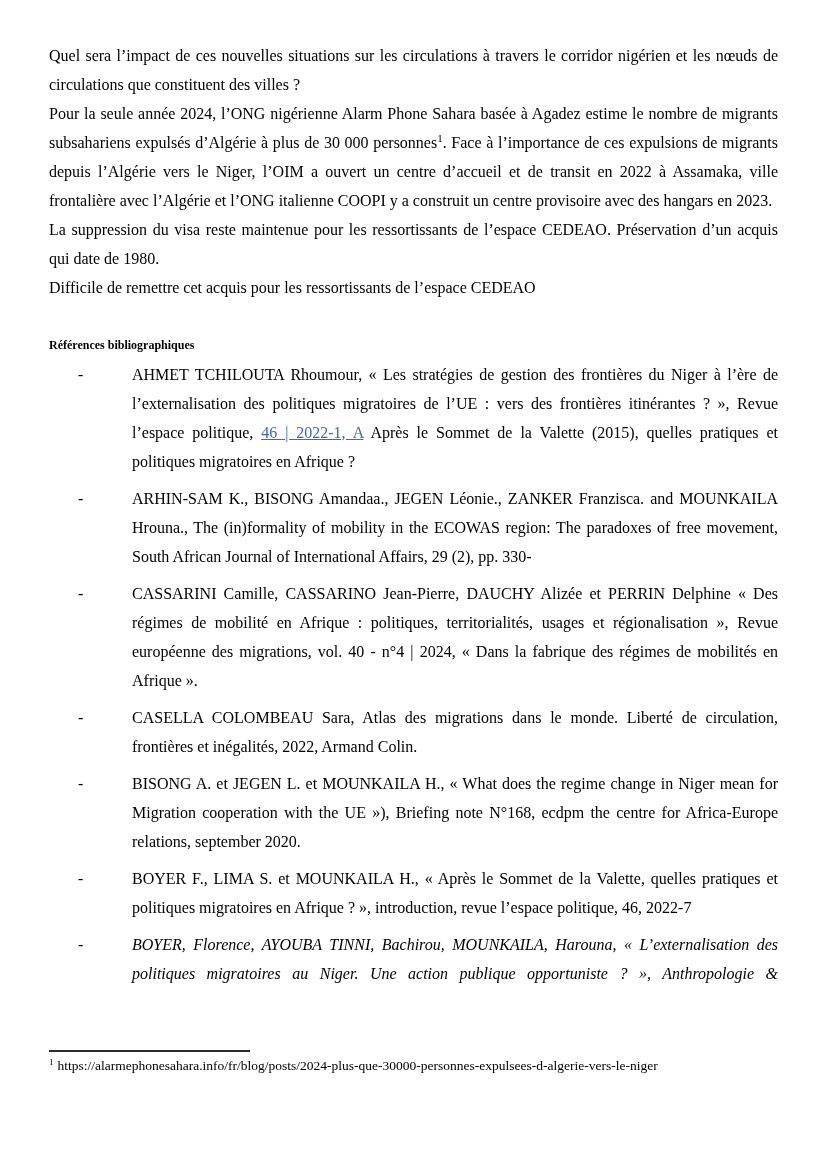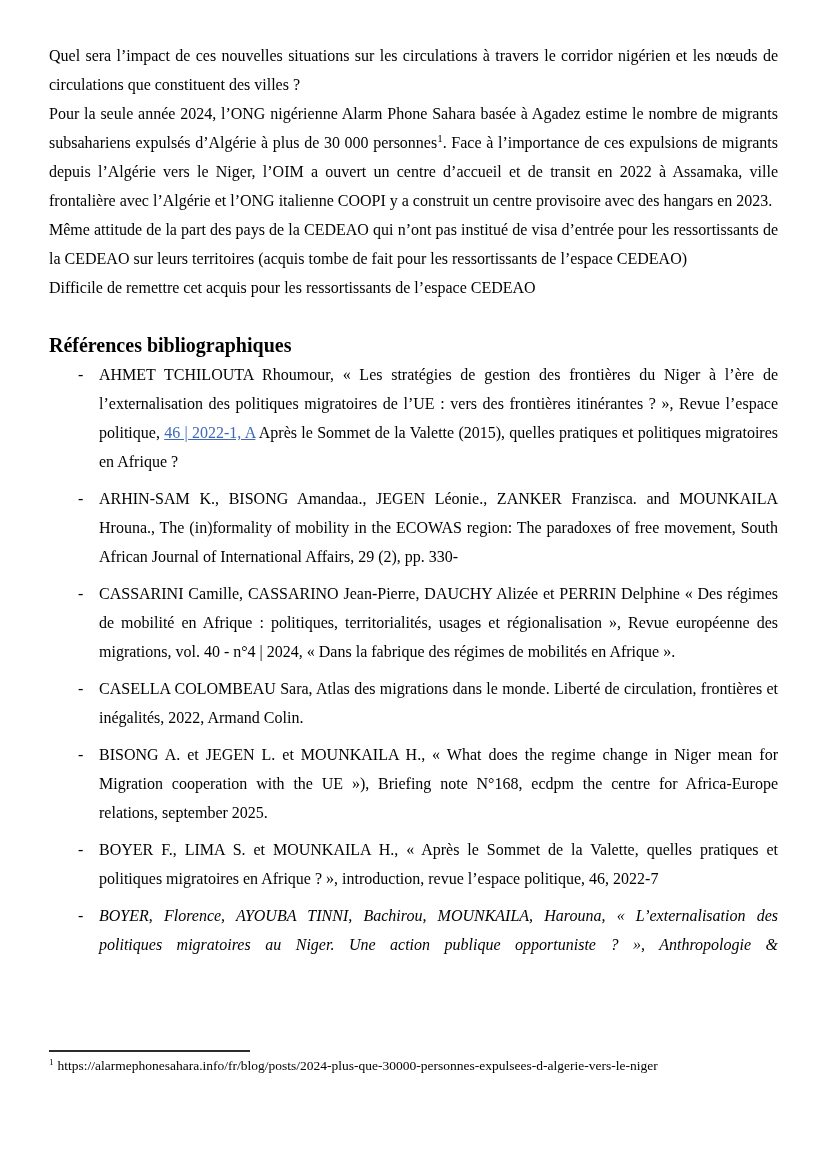--- a/index.html
+++ b/index.html
@@ -29,38 +29,39 @@
     text-align: justify;
   }
   sup.fn-ref {
     font-size: 11px;
     line-height: 0;
     vertical-align: super;
     cursor: pointer;
   }
   .bib-heading {
     margin: 29px 0 0 0;
-    font-size: 20px;
+    font-size: 12px;
     line-height: 29px;
     font-weight: bold;
   }
   .bib-item {
     display: flex;
     padding-left: 29px;
     margin: 0 0 8px 0;
     font-size: 16px;
     line-height: 29px;
   }
   .bib-item .dash {
     flex: 0 0 21px;
     width: 21px;
   }
   .bib-item .bib-text {
     flex: 1;
     text-align: justify;
+    margin-left: 33px;
   }
   .bib-item.justify-last .bib-text {
     text-align-last: justify;
     font-style: italic;
   }
   a.issue-link {
     color: #3E68B8;
     text-decoration: underline;
     cursor: pointer;
   }
@@ -101,22 +102,22 @@
 <body>
 
 <div class="page">
   <div class="content">
 
     <p class="para">Quel sera l’impact de ces nouvelles situations sur les circulations à travers le corridor nigérien et les nœuds de circulations que constituent des villes ?</p>
 
 
     <p class="para"><span>Pour la seule année 2024, l’ONG nigérienne Alarm Phone Sahara basée à Agadez estime le nombre de migrants subsahariens expulsés d’Algérie à plus de 30 000 personnes</span><sup class="fn-ref">1</sup><span>. Face à l’importance de ces expulsions de migrants depuis l’Algérie vers le Niger, l’OIM a ouvert un centre d’accueil et de transit en 2022 à Assamaka, ville frontalière avec l’Algérie et l’ONG italienne COOPI y a construit un centre provisoire avec des hangars en 2023.</span></p>
 
+    <p class="para">La suppression du visa reste maintenue pour les ressortissants de l’espace CEDEAO. Préservation d’un acquis qui date de 1980.</p>
 
-    <p class="para">Même attitude de la part des pays de la CEDEAO qui n’ont pas institué de visa d’entrée pour les ressortissants de la CEDEAO sur leurs territoires (acquis tombe de fait pour les ressortissants de l’espace CEDEAO)</p>
 
     <p class="para">Difficile de remettre cet acquis pour les ressortissants de l’espace CEDEAO</p>
 
     <h2 class="bib-heading">Références bibliographiques</h2>
 
     <div class="bib-item">
       <span class="dash">-</span>
       <span class="bib-text"><span>AHMET TCHILOUTA Rhoumour, « Les stratégies de gestion des frontières du Niger à l’ère de l’externalisation des politiques migratoires de l’UE : vers des frontières itinérantes ? », Revue l’espace politique, </span><a class="issue-link">46 | 2022-1, A</a><span> Après le Sommet de la Valette (2015), quelles pratiques et politiques migratoires en Afrique ?</span></span>
     </div>
 
@@ -130,21 +131,21 @@
       <span class="bib-text">CASSARINI Camille, CASSARINO Jean-Pierre, DAUCHY Alizée et PERRIN Delphine « Des régimes de mobilité en Afrique : politiques, territorialités, usages et régionalisation », Revue européenne des migrations, vol. 40 - n°4 | 2024, « Dans la fabrique des régimes de mobilités en Afrique ».</span>
     </div>
 
     <div class="bib-item">
       <span class="dash">-</span>
       <span class="bib-text">CASELLA COLOMBEAU Sara, Atlas des migrations dans le monde. Liberté de circulation, frontières et inégalités, 2022, Armand Colin.</span>
     </div>
 
     <div class="bib-item">
       <span class="dash">-</span>
-      <span class="bib-text">BISONG A. et JEGEN L. et MOUNKAILA H., « What does the regime change in Niger mean for Migration cooperation with the UE »), Briefing note N°168, ecdpm the centre for Africa-Europe relations, september 2025.</span>
+      <span class="bib-text">BISONG A. et JEGEN L. et MOUNKAILA H., « What does the regime change in Niger mean for Migration cooperation with the UE »), Briefing note N°168, ecdpm the centre for Africa-Europe relations, september 2020.</span>
     </div>
 
     <div class="bib-item">
       <span class="dash">-</span>
       <span class="bib-text">BOYER F., LIMA S. et MOUNKAILA H., « Après le Sommet de la Valette, quelles pratiques et politiques migratoires en Afrique ? », introduction, revue l’espace politique, 46, 2022-7</span>
     </div>
 
     <div class="bib-item justify-last">
       <span class="dash">-</span>
       <span class="bib-text">BOYER, Florence, AYOUBA TINNI, Bachirou, MOUNKAILA, Harouna, « L’externalisation des politiques migratoires au Niger. Une action publique opportuniste ? », Anthropologie &amp;</span>

